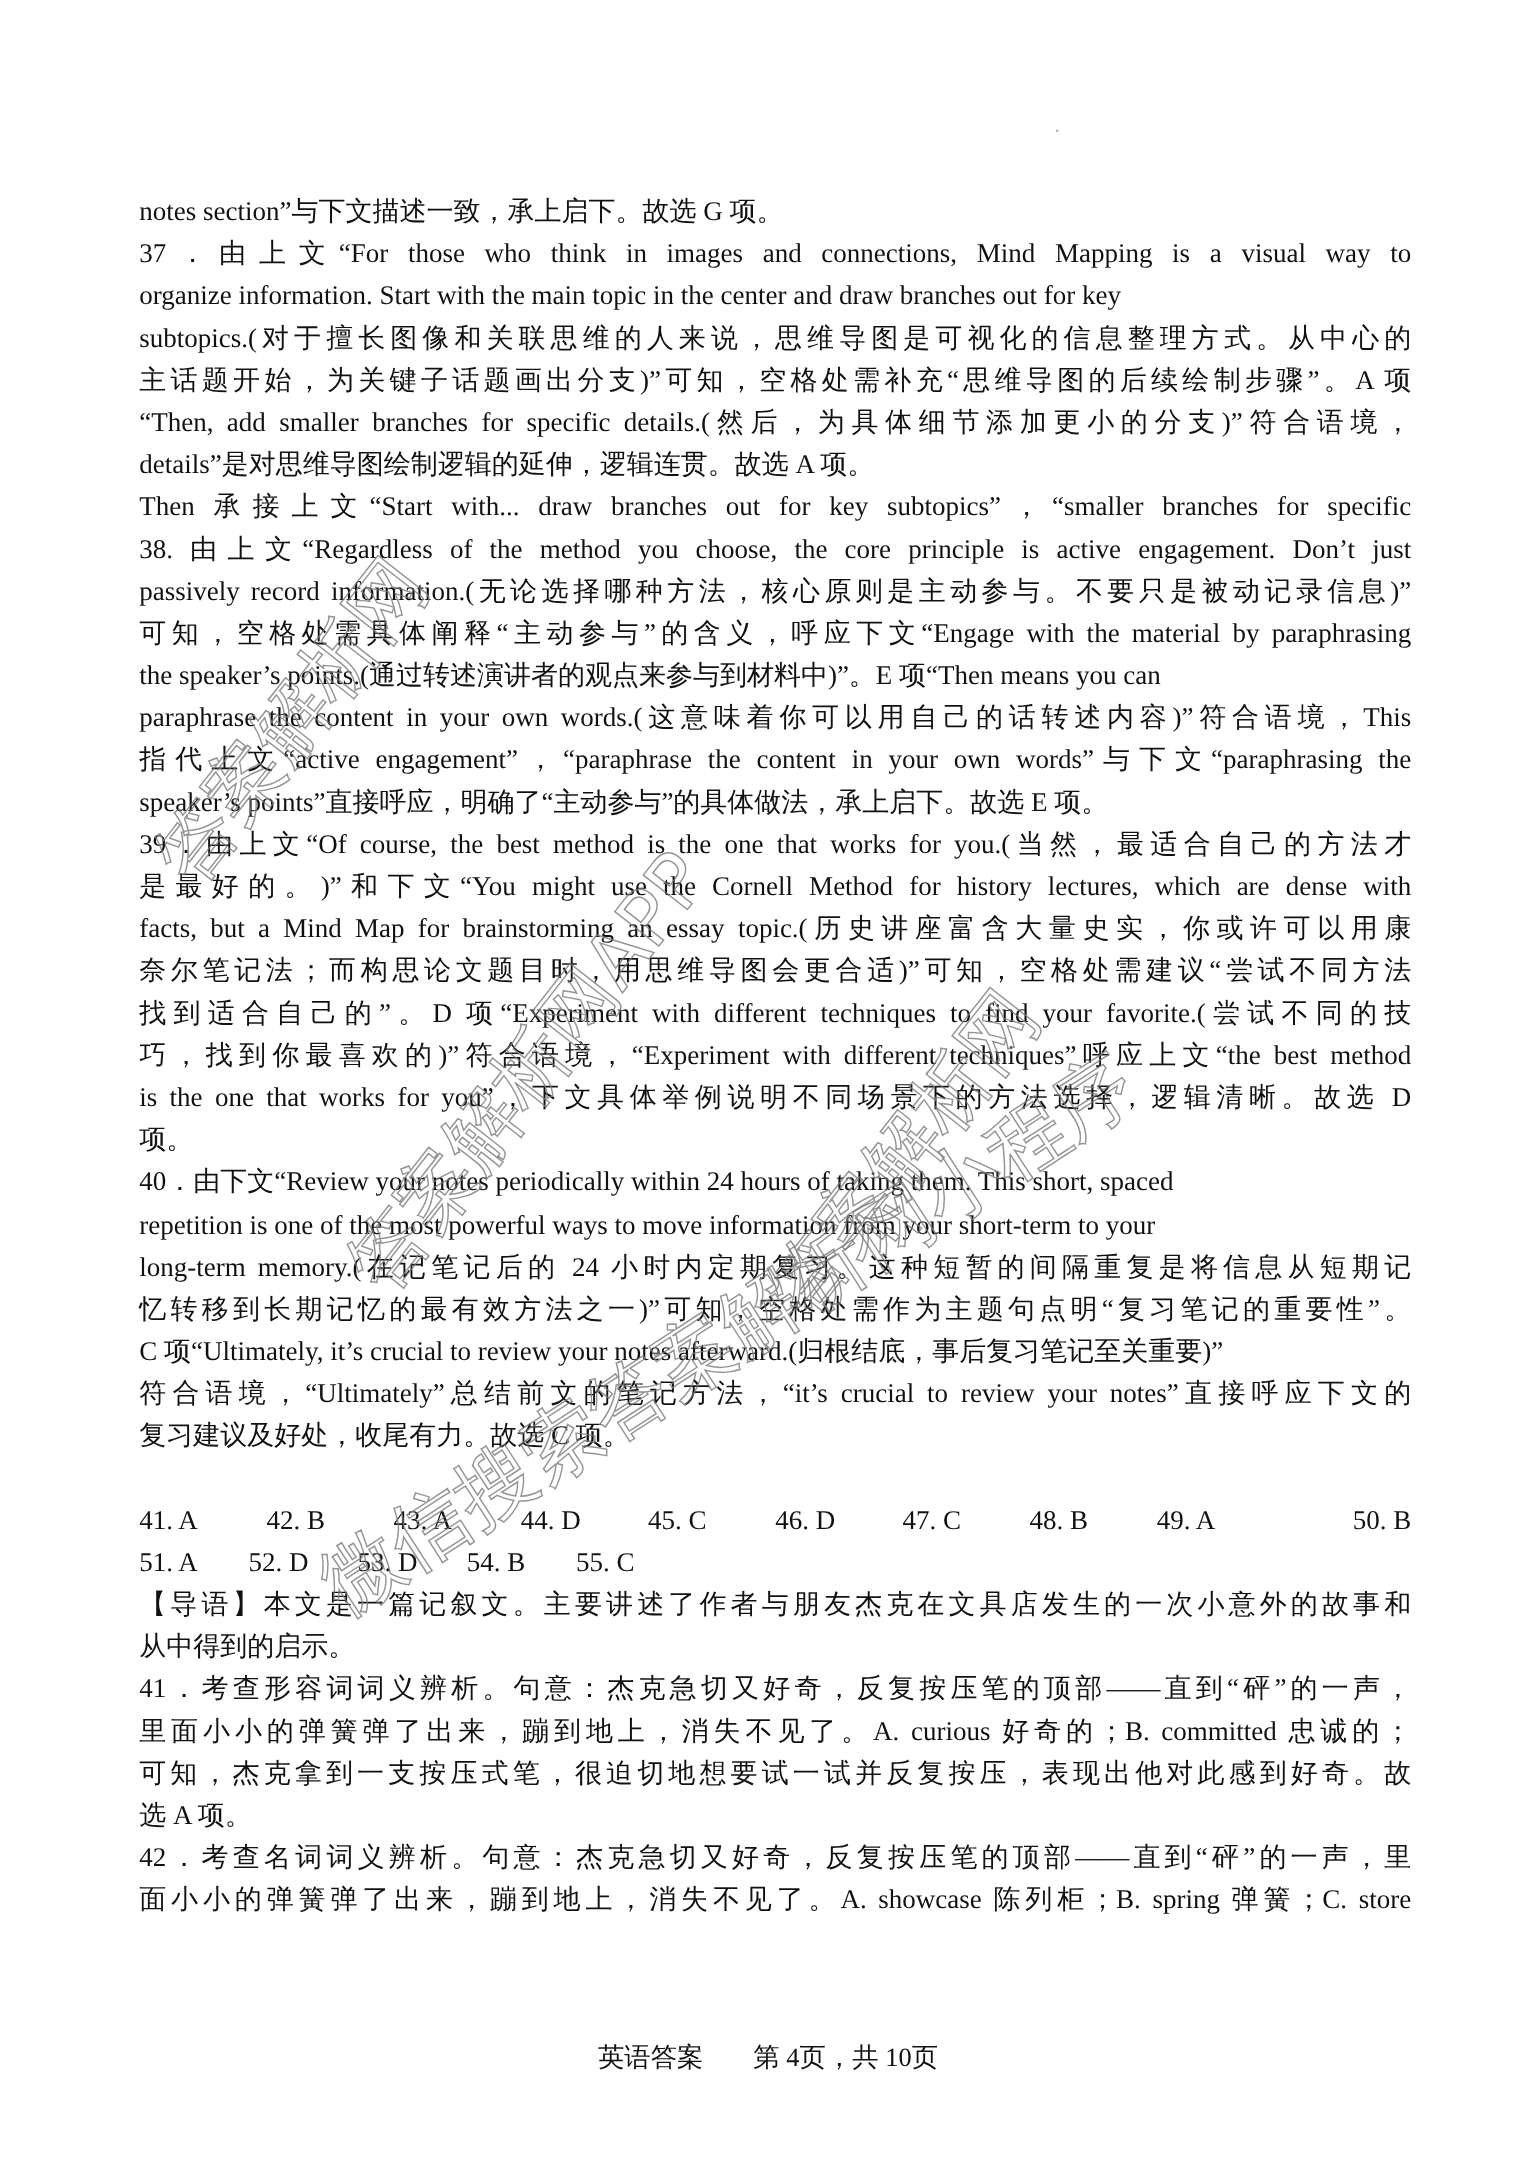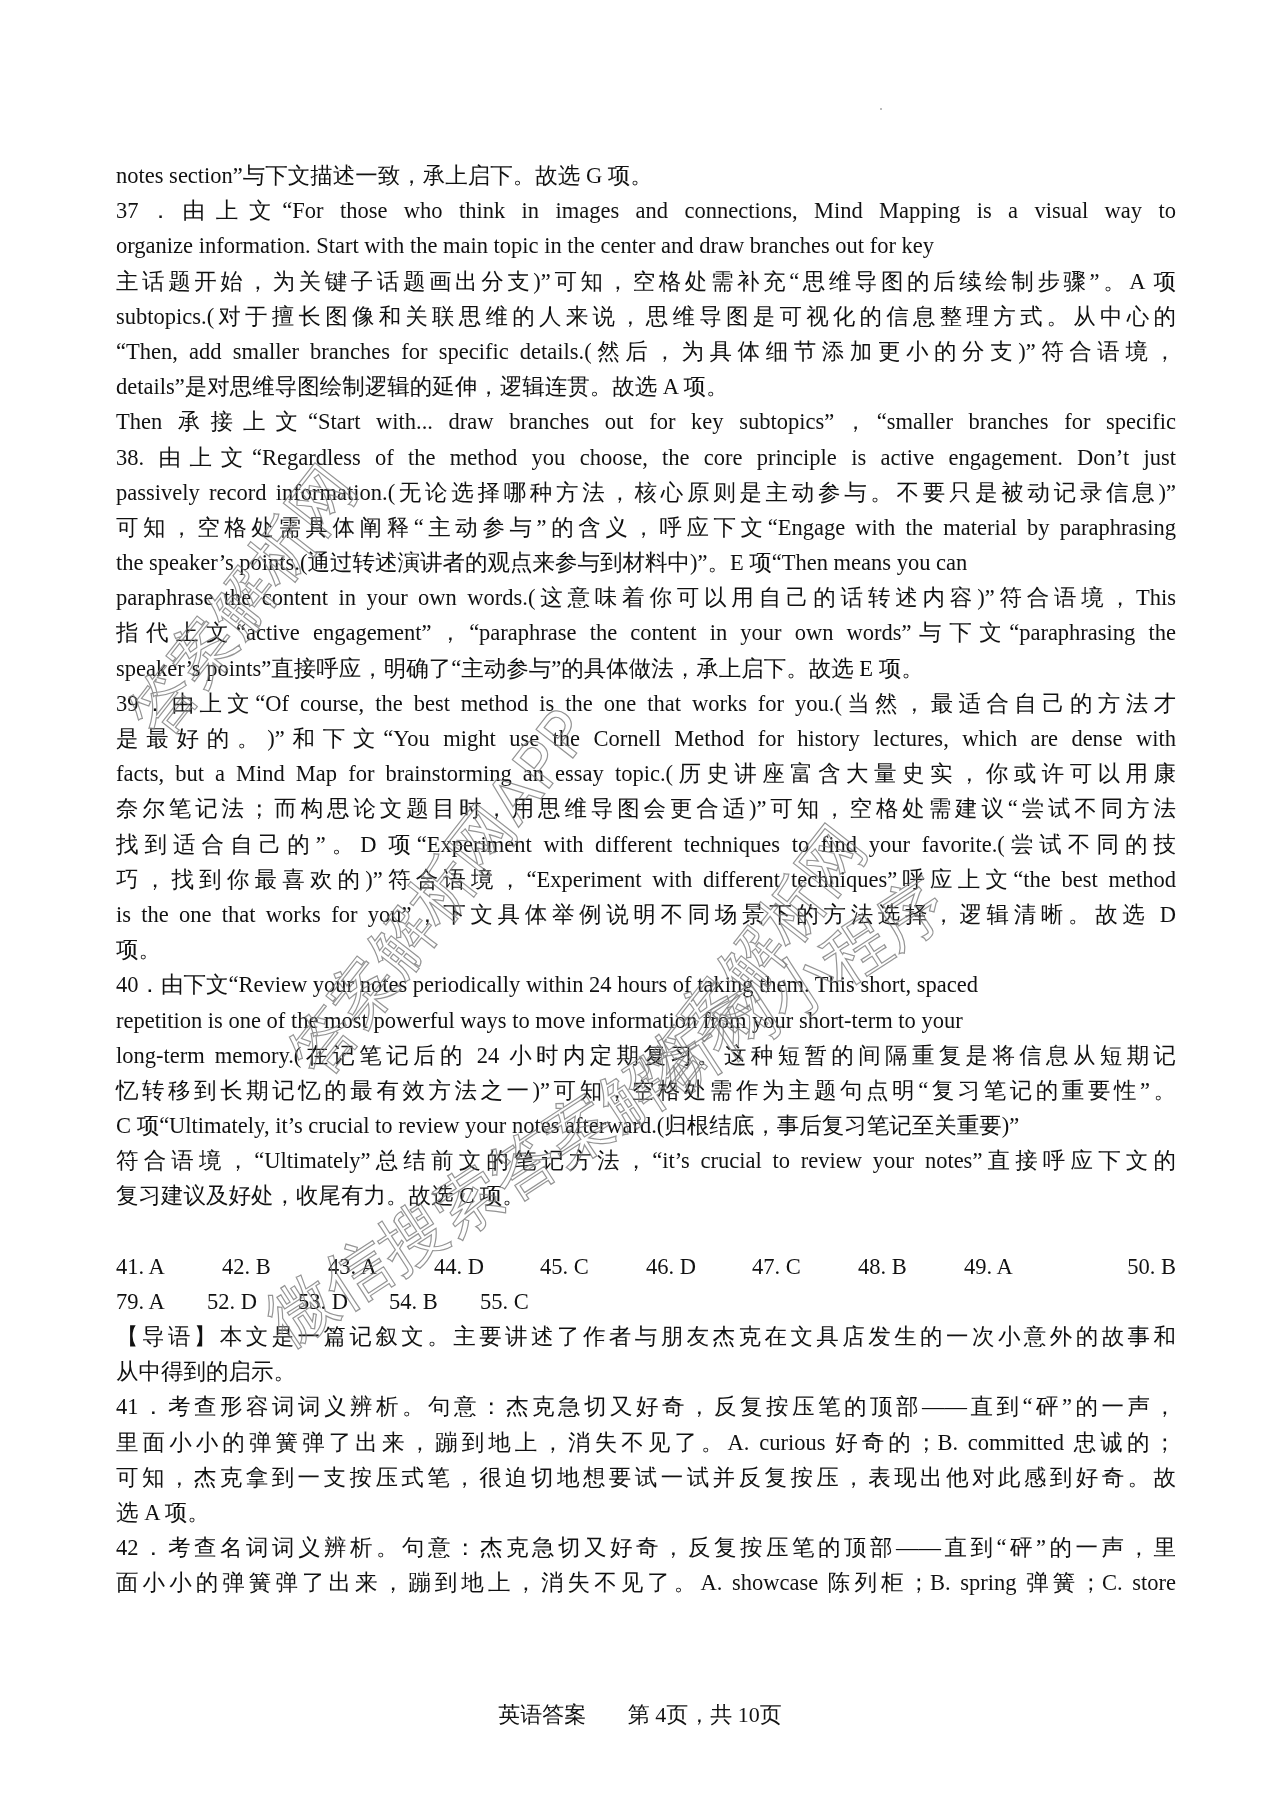--- a/index.html
+++ b/index.html
@@ -24,22 +24,22 @@
 </style>
 </head>
 <body>
 
 <div class="dot"></div>
 
 <div class="page">
   <div class="line">notes section”与下文描述一致，承上启下。故选 G 项。</div>
   <div class="line justify">37．由上文“For those who think in images and connections, Mind Mapping is a visual way to</div>
   <div class="line">organize information. Start with the main topic in the center and draw branches out for key</div>
+  <div class="line justify">subtopics.(对于擅长图像和关联思维的人来说，思维导图是可视化的信息整理方式。从中心的</div>
   <div class="line justify">主话题开始，为关键子话题画出分支)”可知，空格处需补充“思维导图的后续绘制步骤”。A 项</div>
-  <div class="line justify">subtopics.(对于擅长图像和关联思维的人来说，思维导图是可视化的信息整理方式。从中心的</div>
   <div class="line justify">“Then, add smaller branches for specific details.(然后，为具体细节添加更小的分支)”符合语境，</div>
   <div class="line">details”是对思维导图绘制逻辑的延伸，逻辑连贯。故选 A 项。</div>
   <div class="line justify">Then 承接上文“Start with... draw branches out for key subtopics”，“smaller branches for specific</div>
   <div class="line justify">38. 由上文“Regardless of the method you choose, the core principle is active engagement. Don’t just</div>
   <div class="line justify">passively record information.(无论选择哪种方法，核心原则是主动参与。不要只是被动记录信息)”</div>
   <div class="line justify">可知，空格处需具体阐释“主动参与”的含义，呼应下文“Engage with the material by paraphrasing</div>
   <div class="line">the speaker’s points.(通过转述演讲者的观点来参与到材料中)”。E 项“Then means you can</div>
   <div class="line justify">paraphrase the content in your own words.(这意味着你可以用自己的话转述内容)”符合语境，This</div>
   <div class="line justify">指代上文“active engagement”，“paraphrase the content in your own words”与下文“paraphrasing the</div>
   <div class="line">speaker’s points”直接呼应，明确了“主动参与”的具体做法，承上启下。故选 E 项。</div>
@@ -67,21 +67,21 @@
     <span>43. A</span>
     <span>44. D</span>
     <span>45. C</span>
     <span>46. D</span>
     <span>47. C</span>
     <span>48. B</span>
     <span>49. A</span>
     <span>50. B</span>
   </div>
   <div class="answers row2">
-    <span>79.  A</span>
+    <span>51.  A</span>
     <span>52.  D</span>
     <span>53.  D</span>
     <span>54.  B</span>
     <span>55.  C</span>
   </div>
 
   <div class="line justify">【导语】本文是一篇记叙文。主要讲述了作者与朋友杰克在文具店发生的一次小意外的故事和</div>
   <div class="line">从中得到的启示。</div>
   <div class="line justify">41．考查形容词词义辨析。句意：杰克急切又好奇，反复按压笔的顶部——直到“砰”的一声，</div>
   <div class="line justify">里面小小的弹簧弹了出来，蹦到地上，消失不见了。A. curious 好奇的；B. committed 忠诚的；</div>

